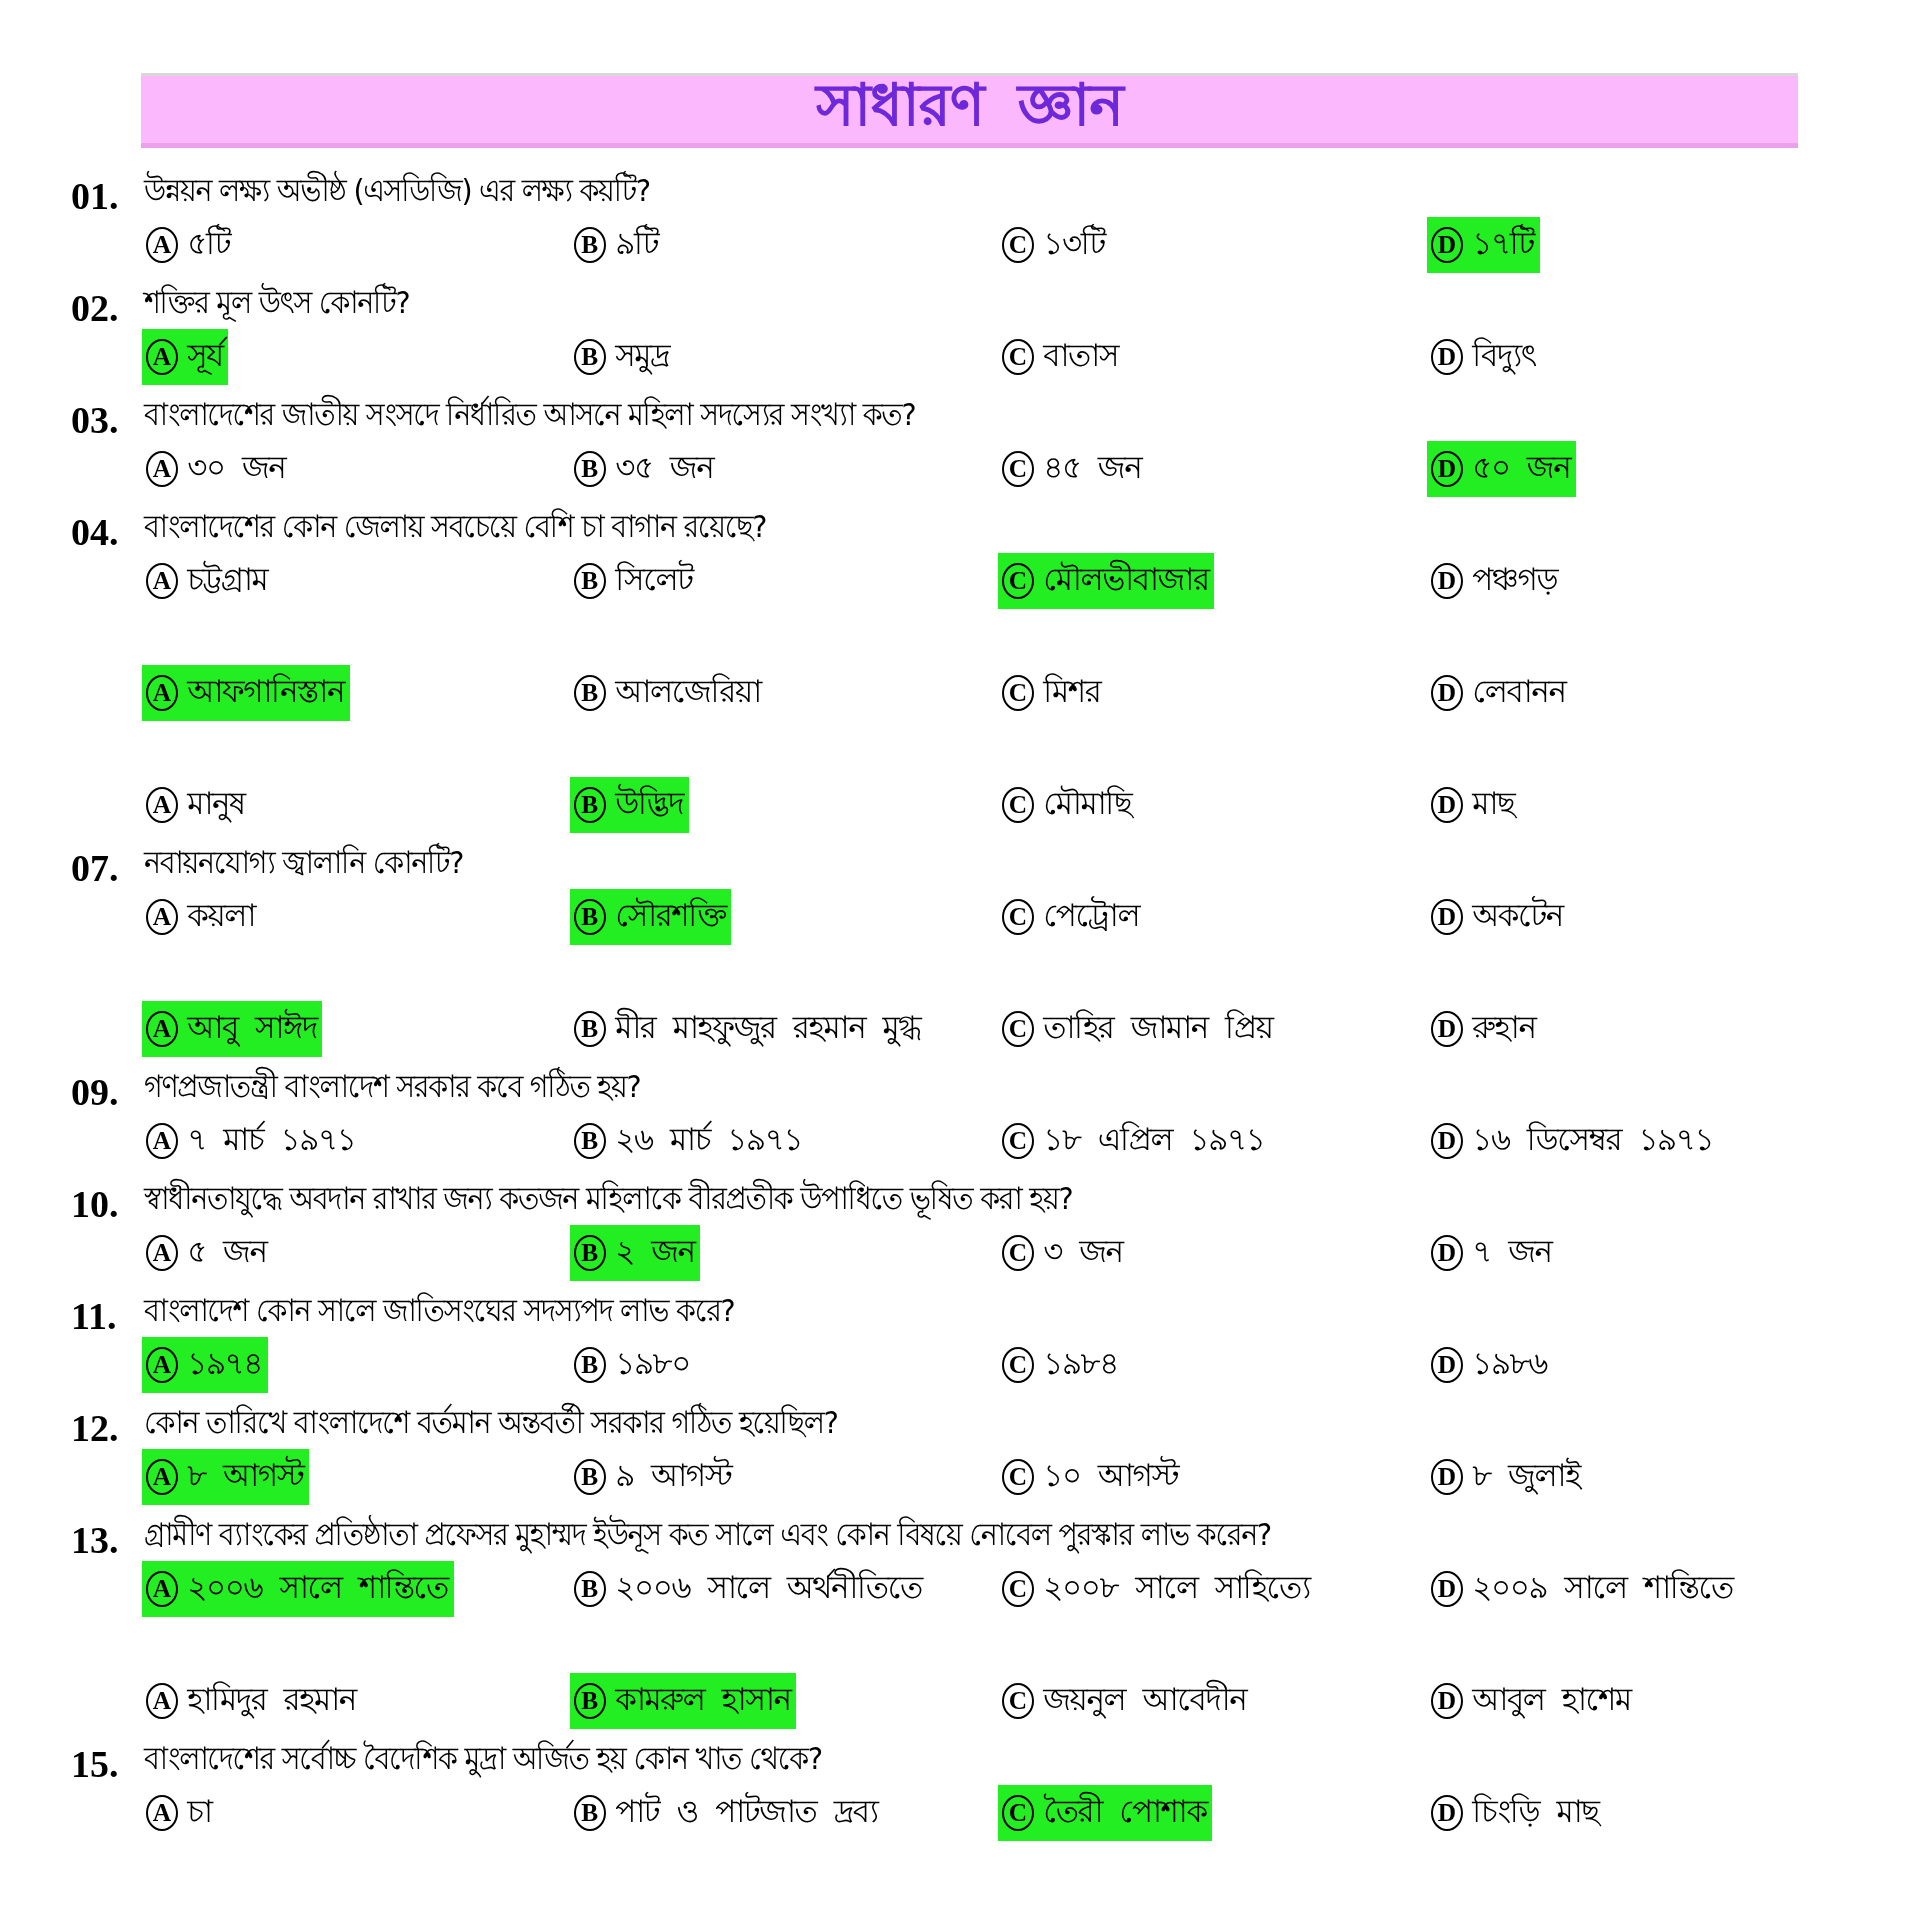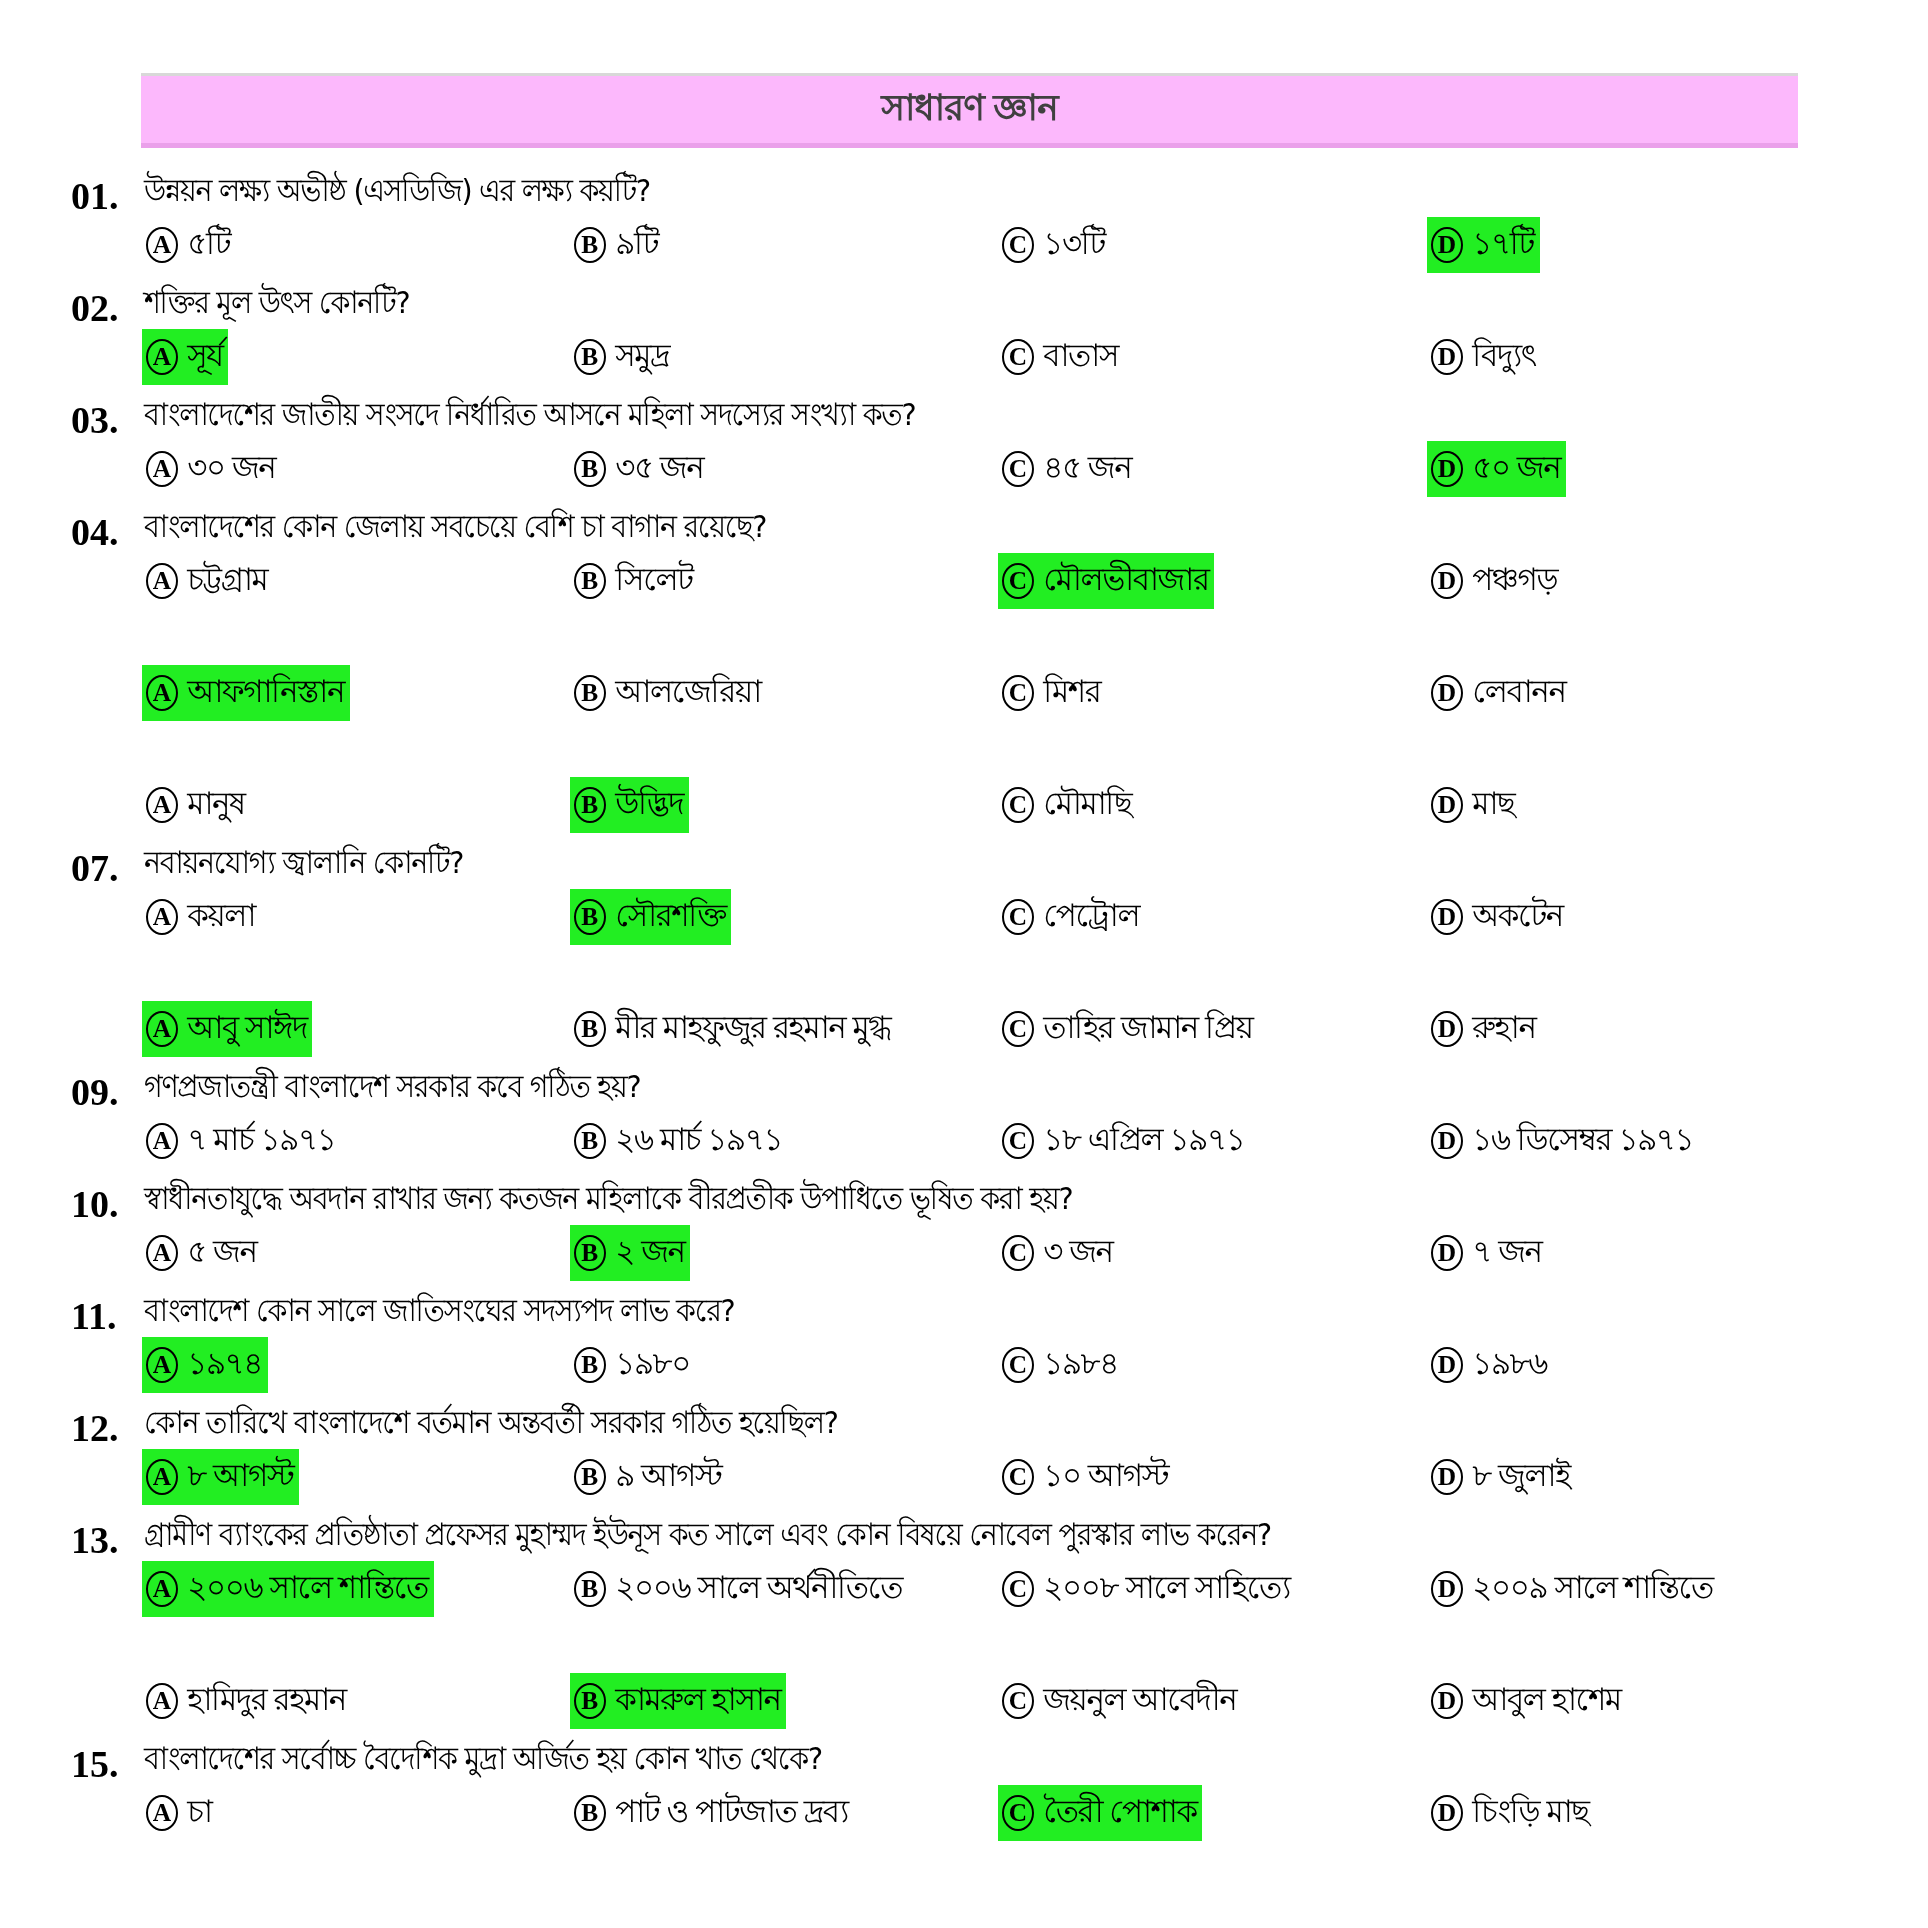--- a/index.html
+++ b/index.html
@@ -23,24 +23,24 @@
       height: 75px;
       background: #fcb8fc;
       border-top: 3.8px solid #d8d8d8;
       border-bottom: 5.6px solid #eaa0ea;
       box-sizing: border-box;
       display: flex;
       align-items: center;
       justify-content: center;
     }
     .title-text {
-      font-family: Liberation Sans, sans-serif;
+      font-family: Liberation Mono, monospace;
       font-weight: bold;
-      font-size: 36px;
-      color: #404040;
+      font-size: 58px;
+      color: #6d28d9;
       letter-spacing: -0.9px;
     }
     .quiz {
       position: absolute;
       left: 71px;
       top: 162px;
       width: 1789px;
     }
     .q {
       height: 112px;
@@ -99,21 +99,21 @@
       border: 2.8px solid #000;
       border-radius: 50%;
       font-family: "Liberation Serif", serif;
       font-weight: bold;
       font-size: 25.4px;
       box-sizing: border-box;
       margin-right: 9.4px;
       line-height: 1;
     }
     .opt-text {
-      font-family: Liberation Sans, sans-serif;
+      font-family: Liberation Mono, monospace;
       font-size: 31px;
       letter-spacing: -1.4px;
       display: inline-block;
     }
     .col-a { left: 71px; }
     .col-b { left: 499px; }
     .col-c { left: 927px; }
     .col-d { left: 1356px; }
   </style>
 </head>

